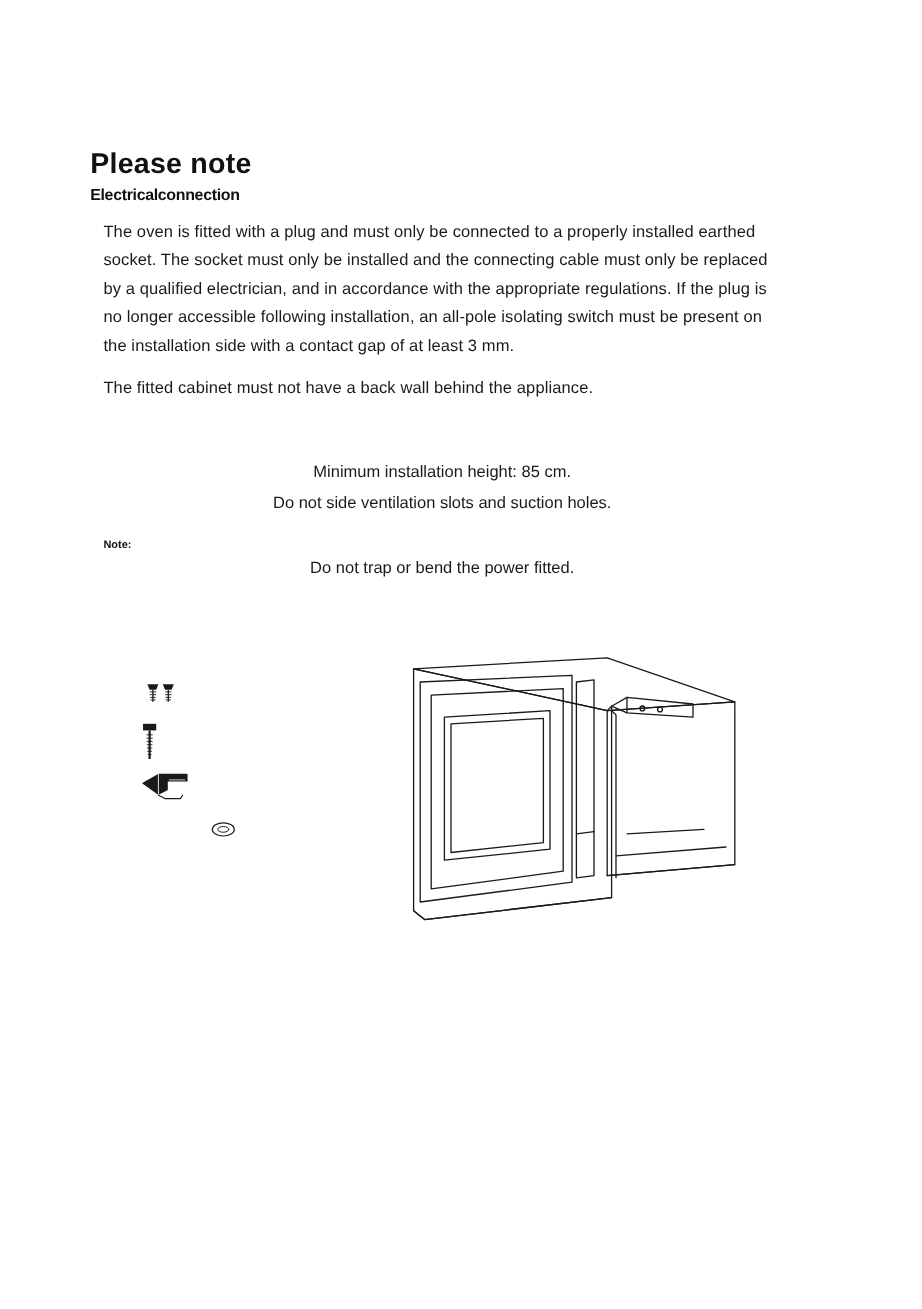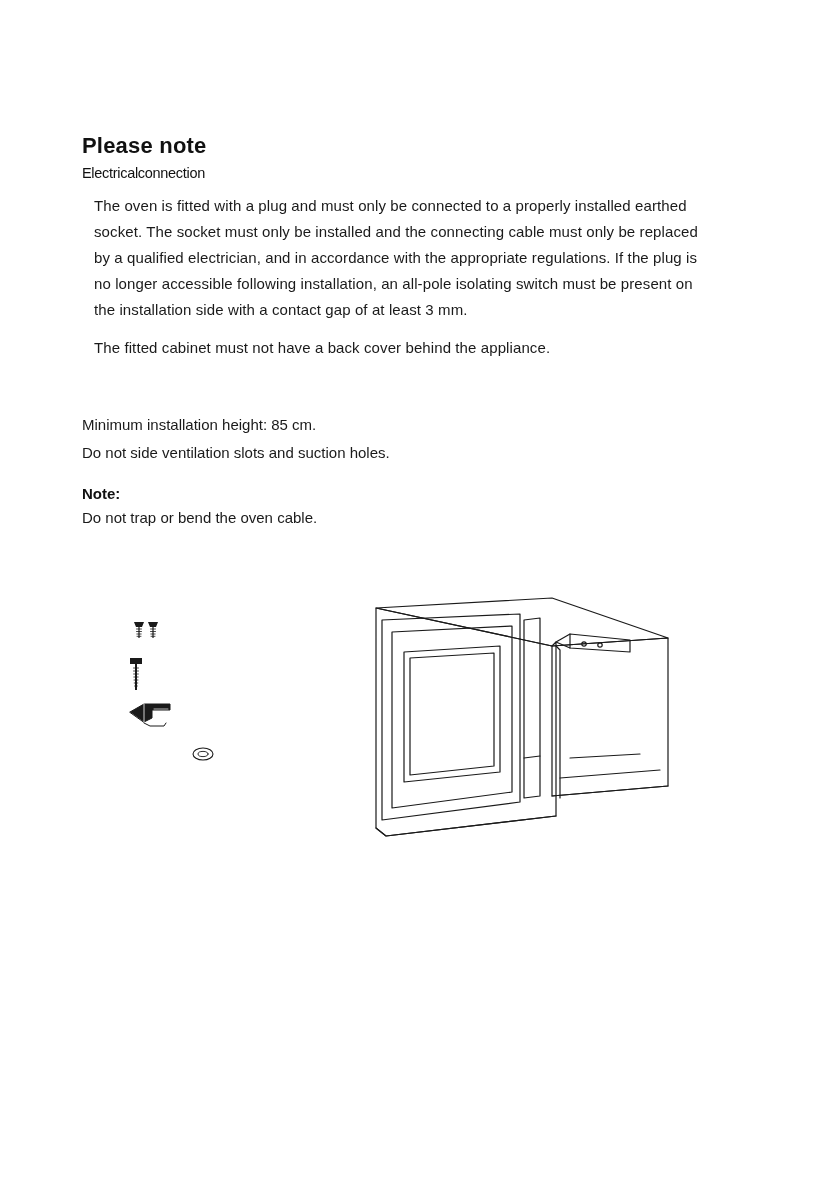--- a/index.html
+++ b/index.html
@@ -20,52 +20,53 @@
     inset: 0;
     background: #ffffff;
   }
   .content {
     position: absolute;
     left: 82px;
     top: 133px;
     width: 640px;
   }
   h1.heading {
-    font-size: 22px;
+    font-size: 26px;
     font-weight: bold;
     margin: 0 0 6px 0;
     letter-spacing: 0.2px;
     color: #111;
   }
   h2.subheading {
     font-size: 14.5px;
-    font-weight: normal;
+    font-weight: bold;
     margin: 0 0 6px 0;
     letter-spacing: -0.3px;
     color: #111;
   }
   p.para {
     font-size: 15px;
     line-height: 26px;
     margin: 12px;
     color: #1a1a1a;
     letter-spacing: 0.1px;
   }
   .block-spacer-lg { height: 38px; }
   .block-spacer-sm { height: 18px; }
   p.line {
     font-size: 15px;
     line-height: 28px;
     margin: 0;
     color: #1a1a1a;
+    text-align: center;
   }
   .note-label {
-    font-size: 15px;
+    font-size: 10px;
     font-weight: bold;
-    margin: 0 0 2px 0;
+    margin: 0 0 2px 12px;
     color: #111;
   }
   .figure {
     position: absolute;
     left: 100px;
     top: 590px;
     width: 640px;
     height: 280px;
   }
   .figure svg { display: block; }
@@ -76,31 +77,31 @@
 <div class="page">
 
   <div class="content">
 
     <h1 class="heading">Please note</h1>
 
     <h2 class="subheading">Electricalconnection</h2>
 
     <p class="para">The oven is fitted with a plug and must only  be connected to a properly installed earthed socket. The socket must only be installed and the connecting cable must only be replaced by a qualified electrician, and in  accordance with the appropriate regulations. If the plug is no longer accessible following  installation, an all-pole isolating switch must be present on the installation side with a  contact gap of at least 3 mm.</p>
 
-    <p class="para">The fitted cabinet must not have a back cover behind the appliance.</p>
+    <p class="para">The fitted cabinet must not have a back wall behind the appliance.</p>
 
     <div class="block-spacer-lg"></div>
 
     <p class="line">Minimum installation height: 85 cm.</p>
     <p class="line">Do not side ventilation slots and suction holes.</p>
 
     <div class="block-spacer-sm"></div>
 
     <p class="note-label">Note:</p>
-    <p class="line">Do not trap or bend the oven cable.</p>
+    <p class="line">Do not trap or bend the power fitted.</p>
 
   </div>
 
   <div class="figure">
     <svg width="640" height="280" viewBox="0 0 640 280" fill="none" xmlns="http://www.w3.org/2000/svg">
 
       <g stroke="#1a1a1a" stroke-width="1.2" fill="none" stroke-linejoin="round" stroke-linecap="round">
 
         <g>
           <path d="M34 32 L44 32 L42 37 L36 37 Z" fill="#1a1a1a" stroke="none"></path>

